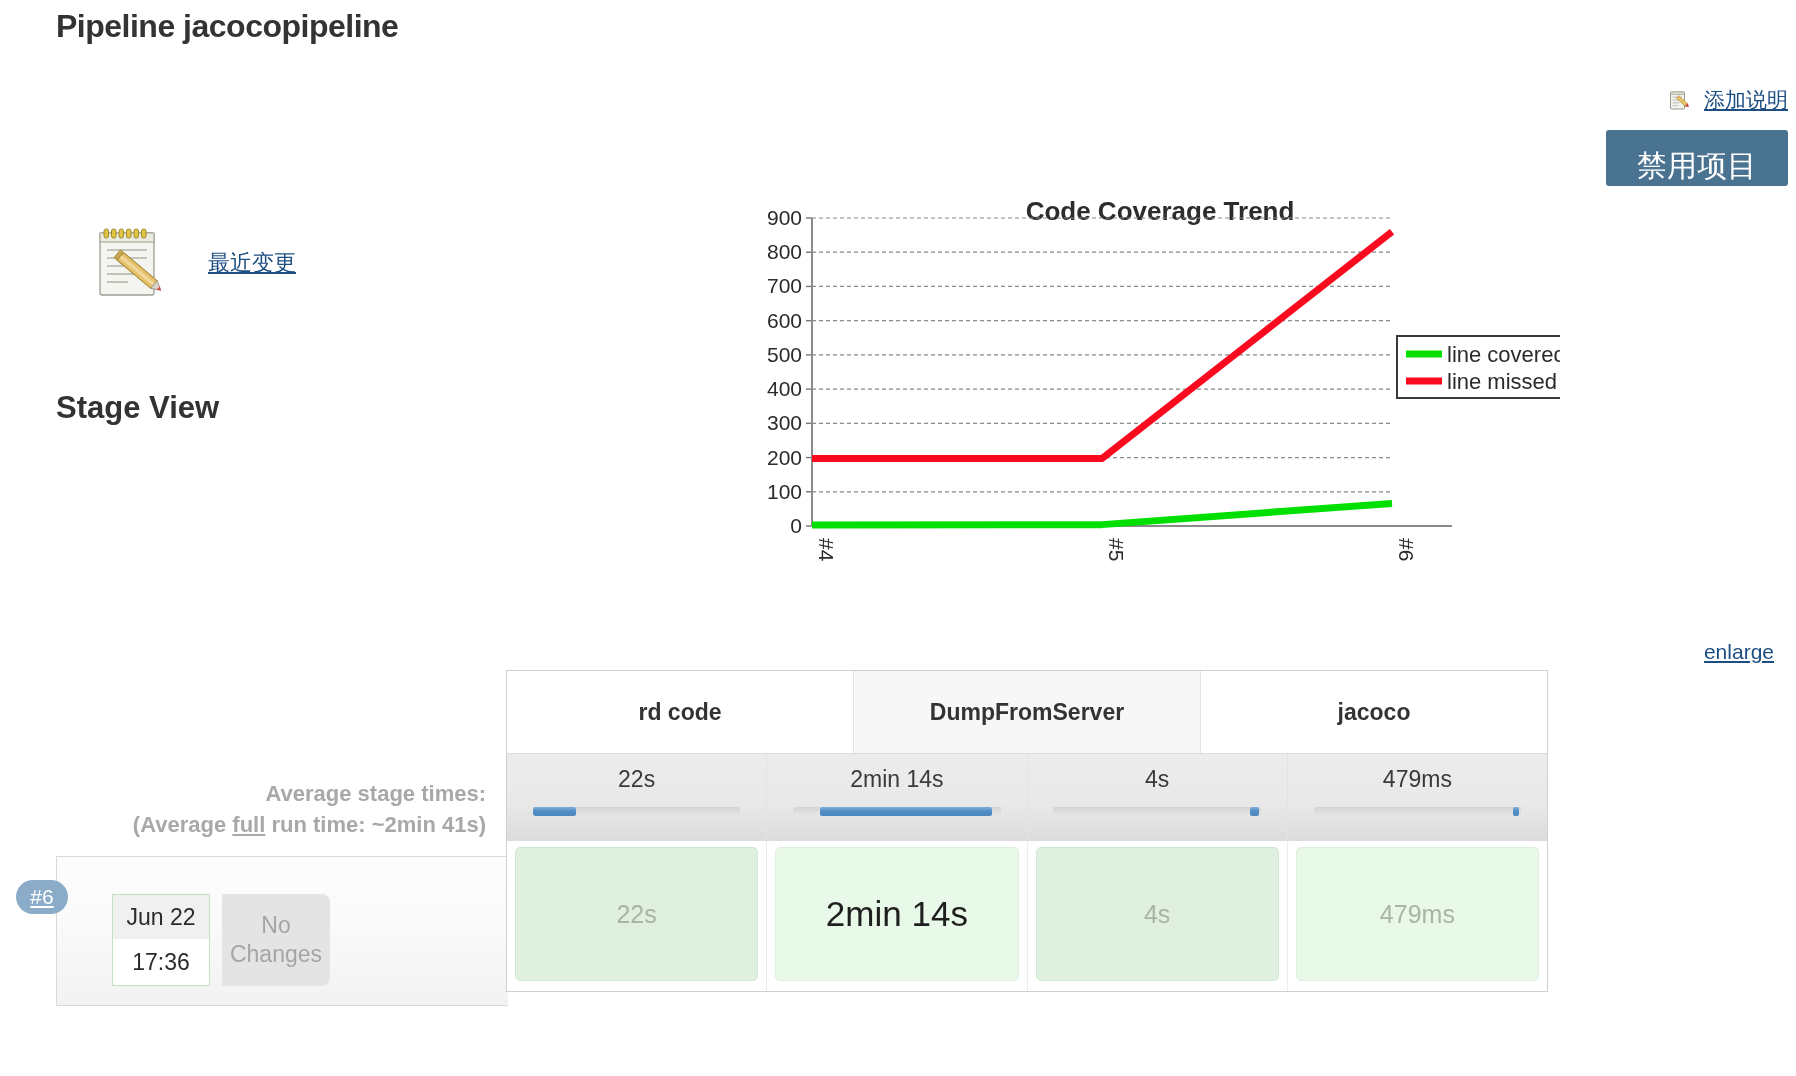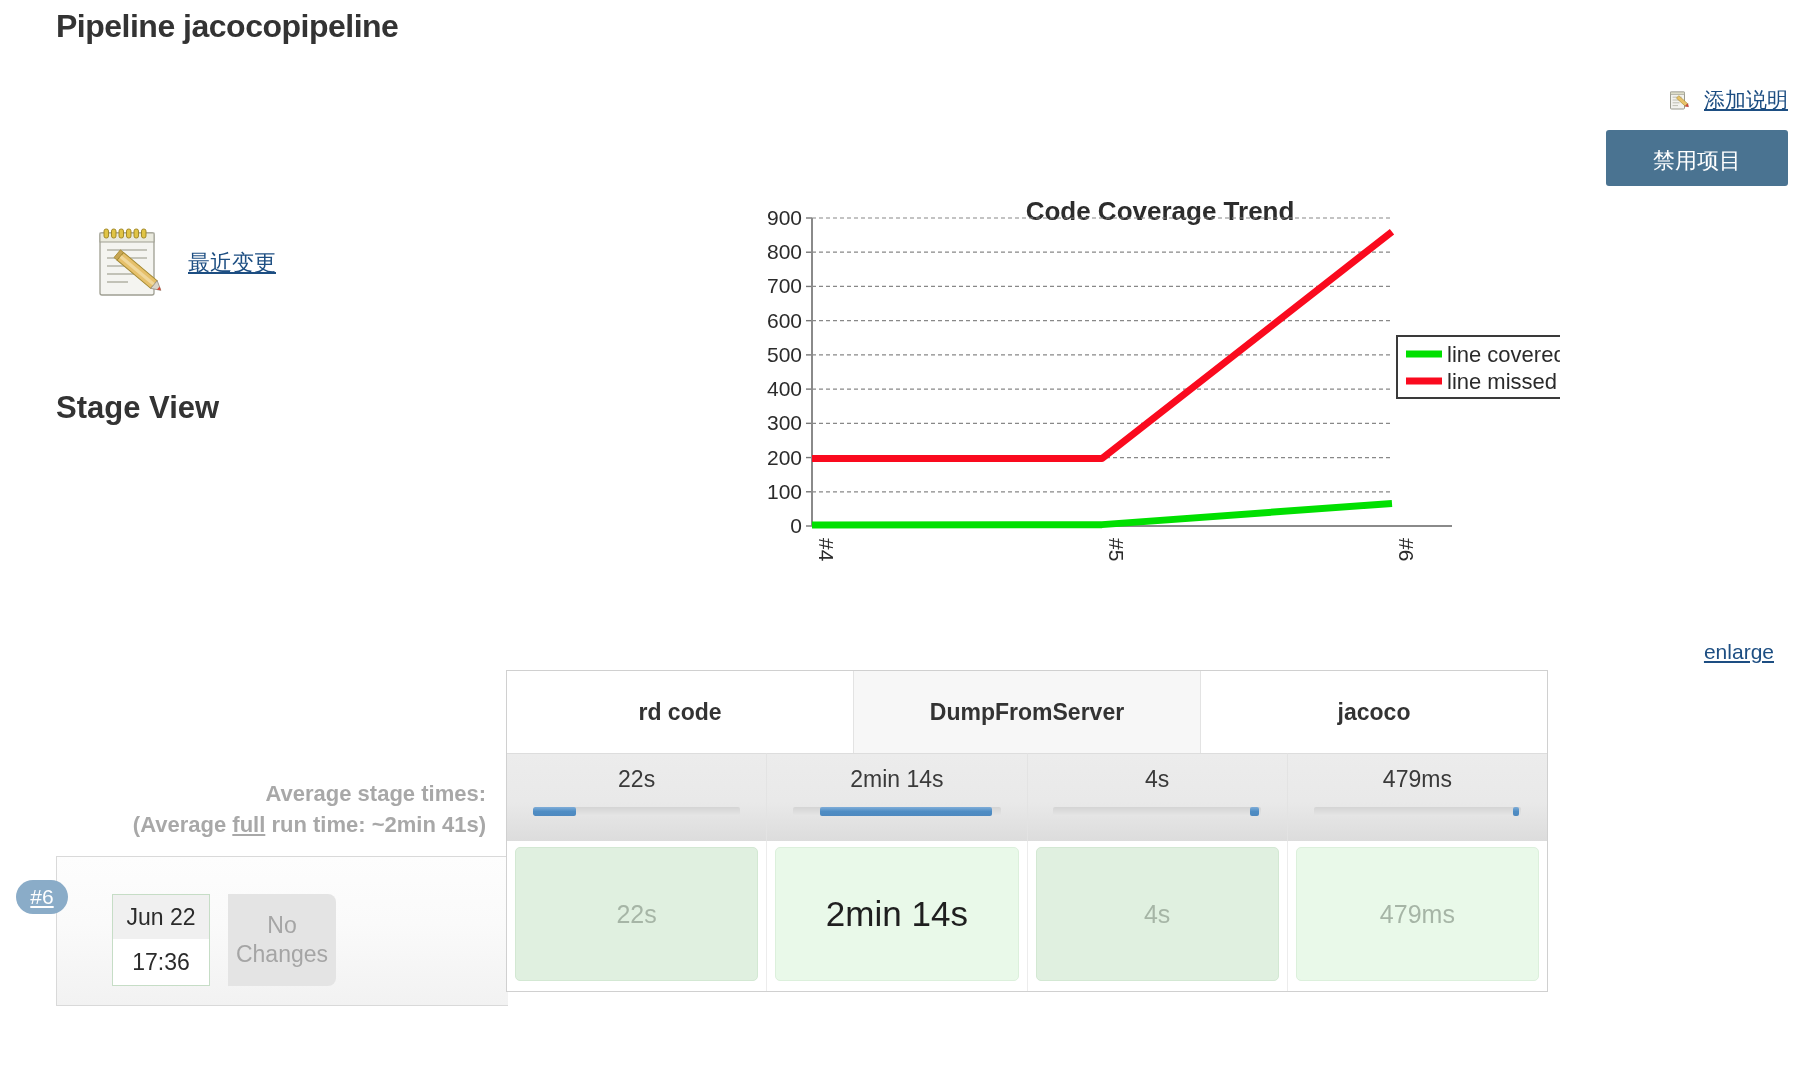--- a/index.html
+++ b/index.html
@@ -54,21 +54,21 @@
   #disable-project-button {
     position: absolute;
     right: 8px;
     top: 130px;
     width: 182px;
     height: 56px;
     background: #4a7391;
     border: none;
     border-radius: 3px;
     color: #ffffff;
-    font-size: 22px;
+    font-size: 30px;
     font-family: "Liberation Sans", sans-serif;
     cursor: pointer;
     padding: 16px;
   }
 
   
   #recent-changes-row {
     position: absolute;
     left: 90px;
     top: 225px;
@@ -80,20 +80,21 @@
     position: relative;
     width: 82px;
     height: 76px;
     flex: 0 0 82px;
   }
   #recent-changes-link {
     font-size: 22px;
     color: #1d4e82;
     text-decoration: underline;
     white-space: nowrap;
+    margin-left: 20px;
   }
 
   
   #stage-view-heading {
     position: absolute;
     left: 56px;
     top: 390px;
     font-size: 31px;
     font-weight: bold;
     color: #333333;
@@ -293,21 +294,21 @@
     height: 46px;
     display: flex;
     align-items: center;
     justify-content: center;
     font-size: 23px;
     color: #2b2b2b;
     background: #ffffff;
   }
   #build-changes {
     width: 108px;
-    margin-left: 18px;
+    margin-left: 12px;
     background: #e4e4e4;
     border-radius: 0 8px 8px 0;
     display: flex;
     align-items: center;
     justify-content: center;
     text-align: center;
     font-size: 23px;
     color: #a5a5a5;
     line-height: 1.25;
   }

